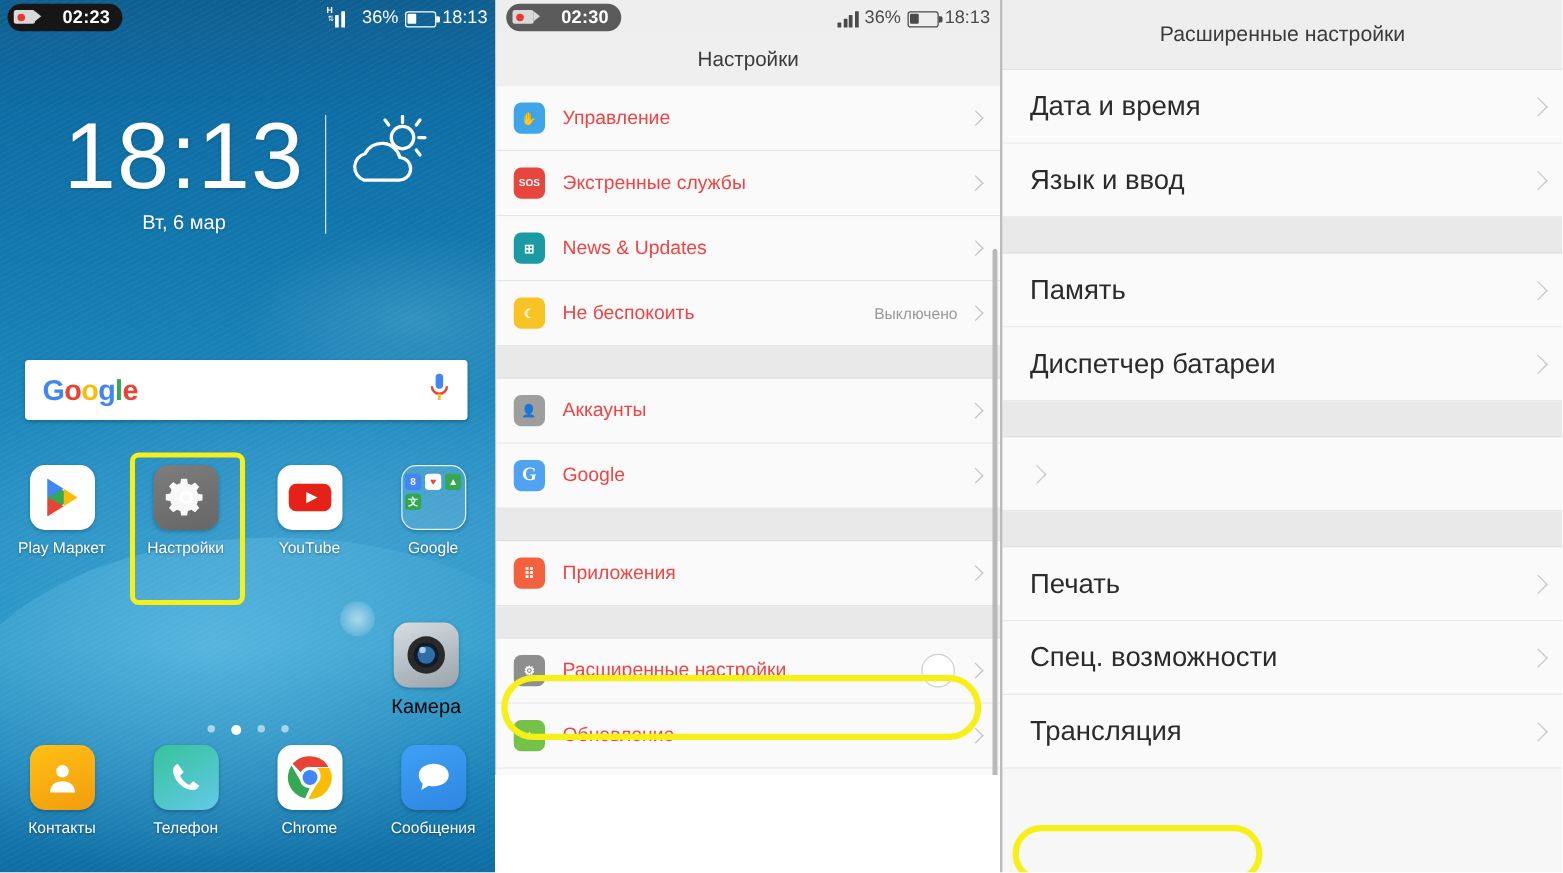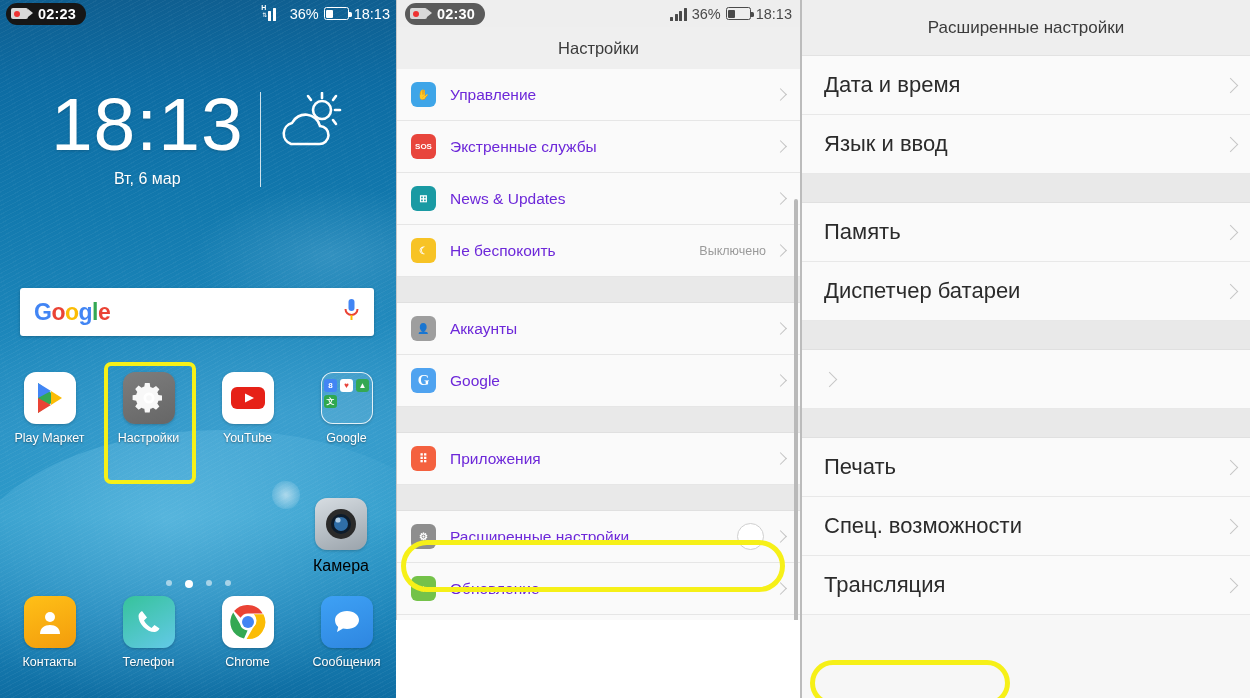--- a/index.html
+++ b/index.html
@@ -46,39 +46,39 @@
     pointer-events:none;
   }
 
   
   .statusbar {
     position:absolute; top:0; left:0; right:0; height:27px;
     display:flex; align-items:center; justify-content:space-between;
     padding:0 6px; z-index:6;
   }
   .rec-pill {
-    display:flex; align-items:center; gap:10px;
+    display:flex; align-items:center; gap:22px;
     background:#161616; color:#fff;
     border-radius:13px; padding:2px 10px 2px 5px;
     font-size:14.5px; font-weight:bold; letter-spacing:.2px;
     height:22px;
   }
   .cam-glyph{
     position:relative;width:17px;height:11px;border-radius:2px;
     background:#d9d9d9;display:inline-block;flex:0 0 auto;
   }
   .cam-glyph::after{
     content:"";position:absolute;right:-5px;top:1px;
     border-top:4.5px solid transparent;border-bottom:4.5px solid transparent;
     border-left:5px solid #d9d9d9;
   }
   .cam-glyph::before{
     content:"";position:absolute;left:2.5px;top:2.5px;width:6px;height:6px;border-radius:50%;background:#e33;
   }
-  .sb-right{ display:flex; align-items:center; gap:5px; color:#fff; font-size:14.5px; }
+  .sb-right{ display:flex; align-items:flex-end; gap:5px; color:#fff; font-size:14.5px; }
   .sb-right.dark{ color:#4a4a4a; }
   .sig{ position:relative; display:flex; align-items:flex-end; gap:1.5px; height:14px; }
   .sig i{ display:block; width:3px; background:currentColor; border-radius:.5px; }
   .sig i:nth-child(1){height:4px}
   .sig i:nth-child(2){height:7px}
   .sig i:nth-child(3){height:10px}
   .sig i:nth-child(4){height:13px}
   .sig .hlabel{
     position:absolute; left:-7px; top:-3px; font-size:7px; line-height:7px; font-weight:bold;
   }
@@ -196,21 +196,21 @@
   }
   .srow{
     height:52px; display:flex; align-items:center; background:#fafafa;
     border-bottom:1px solid #e6e6e6; padding:0 12px 0 14px; position:relative;
   }
   .srow .sic{
     width:25px;height:25px;border-radius:6px;flex:0 0 25px;
     display:flex;align-items:center;justify-content:center;
     font-size:10px;color:#fff;font-weight:bold; margin-right:14px;
   }
-  .srow .stxt{ font-size:15.5px; color:#6d28d9; flex:1; }
+  .srow .stxt{ font-size:15.5px; color:#ef4444; flex:1; }
   .srow .sval{ font-size:12.5px; color:#9a9a9a; margin-right:10px; }
   .chev{
     width:9px;height:9px;border-right:1.6px solid #c2c2c2;border-top:1.6px solid #c2c2c2;
     transform:rotate(45deg); flex:0 0 auto; margin-right:3px;
   }
   .gap{ height:26px; background:#e9e9e9; border-bottom:1px solid #e0e0e0; }
   .slist{ position:absolute; top:69px; left:0; right:0; bottom:0; overflow:hidden; }
   .vscroll{
     position:absolute; right:2px; top:130px; width:4px; height:500px;
     background:#b9b9b9; border-radius:2px; z-index:8;

